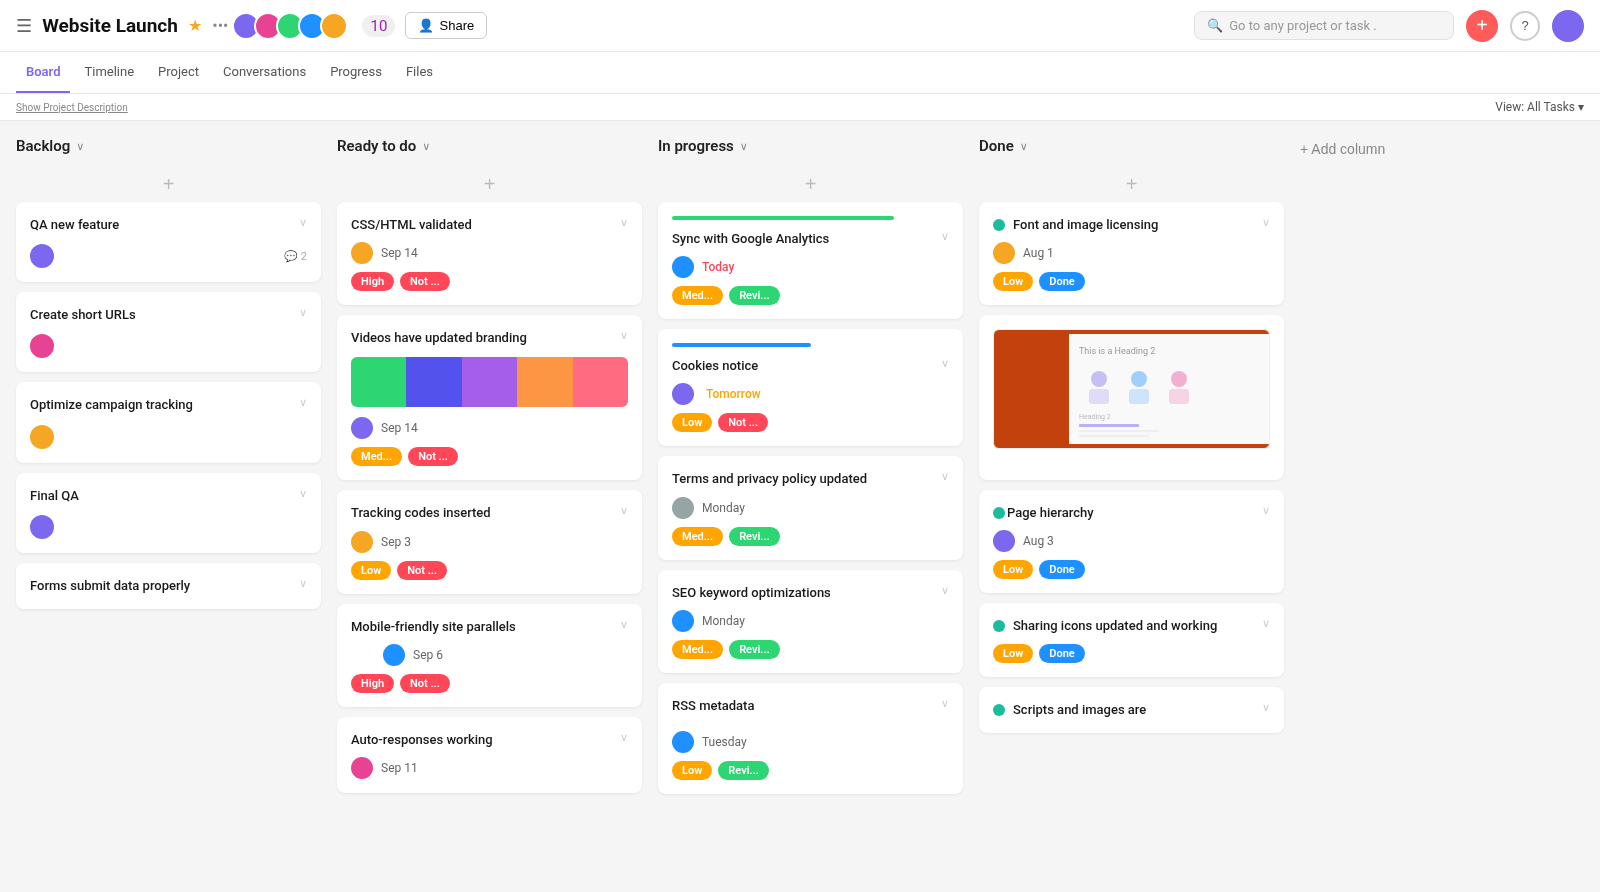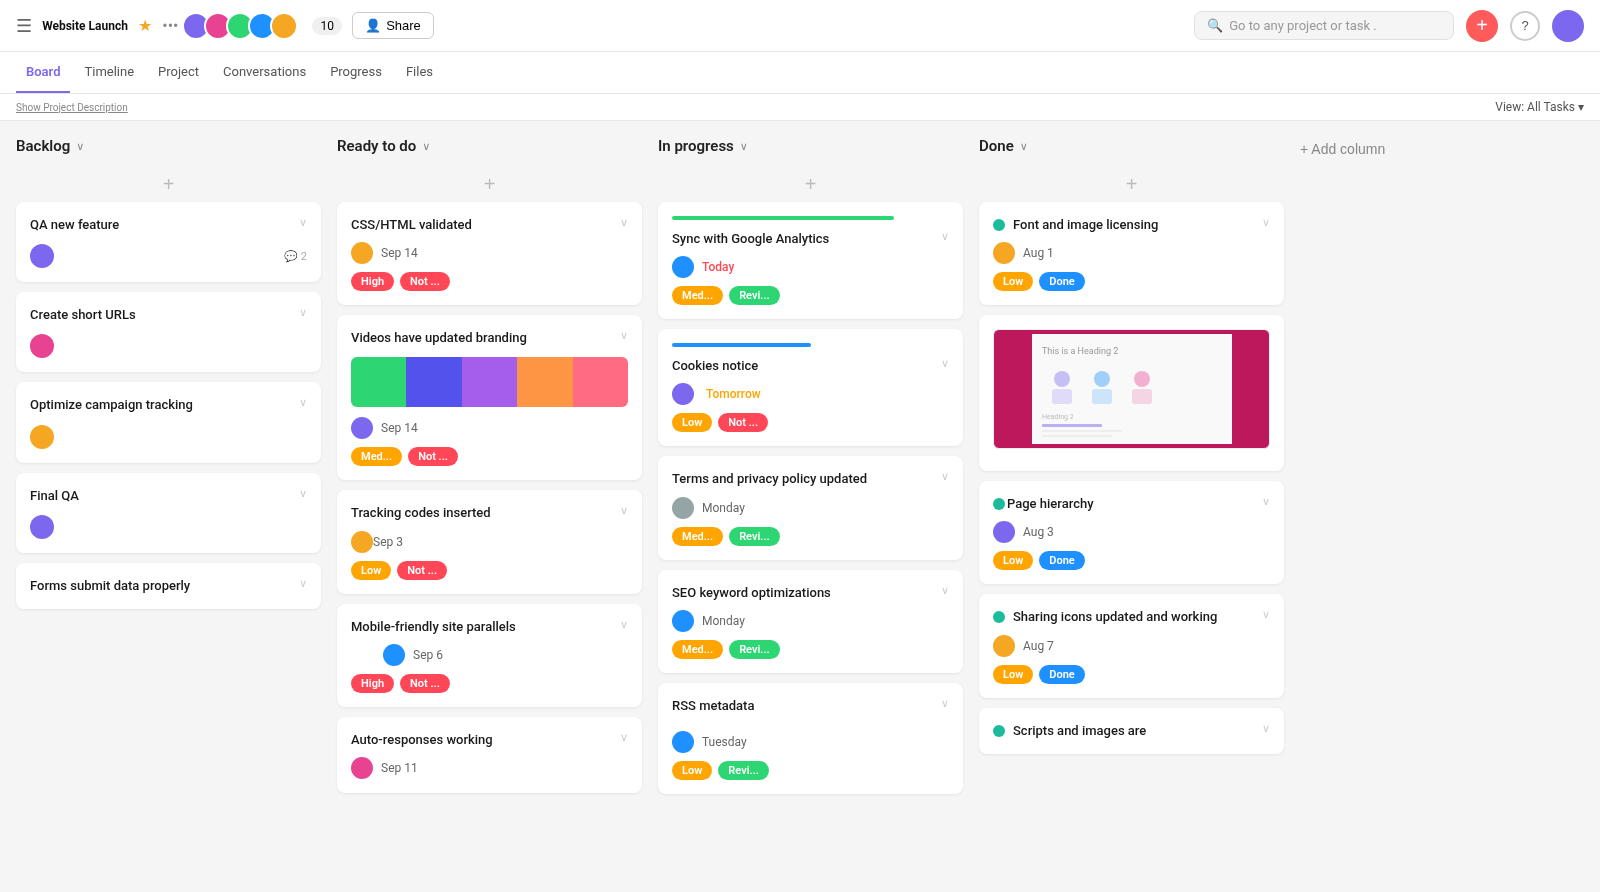--- a/index.html
+++ b/index.html
@@ -6,26 +6,26 @@
     body { font-family: -apple-system, BlinkMacSystemFont, 'Segoe UI', Roboto, sans-serif; background: #f5f5f5; color: #1a1a1a; font-size: 13px; }
 
     
     .top-header {
       display: flex; align-items: center; justify-content: space-between;
       background: #fff; border-bottom: 1px solid #e8e8e8;
       padding: 0 16px; height: 52px;
     }
     .header-left { display: flex; align-items: center; gap: 10px; }
     .hamburger { cursor: pointer; font-size: 18px; color: #666; }
-    .project-title { font-size: 12px; font-weight: 700; color: #111; }
+    .project-title { font-size: 19px; font-weight: 700; color: #111; }
     .star-icon { color: #f5a623; font-size: 16px; }
     .more-icon { color: #888; font-size: 16px; cursor: pointer; }
     .avatars { display: flex; }
     .avatar { width: 28px; height: 28px; border-radius: 50%; margin-left: -6px; border: 2px solid #fff; overflow: hidden; }
-    .member-count { background: #f0f0f0; border-radius: 12px; padding: 2px 8px; font-size: 12px; color: #000000; margin-left: 4px; }
+    .member-count { background: #f0f0f0; border-radius: 12px; padding: 2px 8px; font-size: 15px; color: #a21caf; margin-left: 4px; }
     .share-btn { border: 1px solid #ccc; border-radius: 6px; padding: 5px 12px; font-size: 13px; background: #fff; cursor: pointer; display: flex; align-items: center; gap: 5px; }
     .header-right { display: flex; align-items: center; gap: 12px; }
     .search-bar { display: flex; align-items: center; background: #f5f5f5; border: 1px solid #e0e0e0; border-radius: 8px; padding: 6px 12px; gap: 6px; width: 260px; cursor: text; }
     .search-bar span { color: #999; font-size: 13px; }
     .search-icon-char { color: #888; font-size: 14px; }
     .add-btn { width: 32px; height: 32px; border-radius: 50%; background: #ff5b5b; color: #fff; border: none; font-size: 20px; cursor: pointer; display: flex; align-items: center; justify-content: center; }
     .help-btn { width: 30px; height: 30px; border-radius: 50%; border: 2px solid #ccc; background: #fff; font-size: 13px; cursor: pointer; display: flex; align-items: center; justify-content: center; color: #555; }
     .user-avatar { width: 30px; height: 30px; border-radius: 50%; background: #7b68ee; cursor: pointer; }
 
     
@@ -65,21 +65,21 @@
     .badges { display: flex; gap: 6px; margin-top: 8px; }
 
     
     .gradient-preview { display: flex; border-radius: 6px; overflow: hidden; height: 50px; margin: 10px 0; }
     .grad-block { flex: 1; }
 
     
     .teal-dot { width: 12px; height: 12px; border-radius: 50%; background: #1abc9c; flex-shrink: 0; margin-right: 2px; }
 
     
-    .card-img-preview { background: #be185d; border: 1px solid #eee; border-radius: 6px; height: 120px; margin-bottom: 8px; overflow: hidden; display: flex; align-items: center; justify-content: center; font-size: 10px; color: #ccc; }
+    .card-img-preview { background: #c2410c; border: 1px solid #eee; border-radius: 6px; height: 120px; margin-bottom: 17px; overflow: hidden; display: flex; align-items: center; justify-content: flex-end; font-size: 10px; color: #ccc; }
 
     
     .av-purple { background: #7b68ee; }
 
     .column-add { text-align: center; color: #bbb; font-size: 20px; cursor: pointer; background: transparent; border: none; width: 100%; padding: 6px 0; }
 
     .date-today { color: #ff4757; font-size: 12px; font-weight: 500; }
     .date-tomorrow { color: #ffa502; font-size: 12px; font-weight: 500; }
     .date-normal { color: #666; font-size: 12px; }
   </style>
@@ -241,21 +241,21 @@
         <span class="badge badge-not">Not ...</span>
       </div>
     </div>
 
     
     <div class="card">
       <div class="card-header">
         <span class="card-title">Tracking codes inserted</span>
         <span class="card-chevron">∨</span>
       </div>
-      <div style="display:flex;align-items:center;gap:0;margin-top:8px;">
+      <div style="display:flex;align-items:center;gap:8px;margin-top:8px;">
         <div style="width:22px;height:22px;border-radius:50%;background:#f5a623;"></div>
         <span class="date-normal">Sep 3</span>
       </div>
       <div class="badges">
         <span class="badge badge-low2">Low</span>
         <span class="badge badge-not">Not ...</span>
       </div>
     </div>
 
     
@@ -445,24 +445,20 @@
 
     
     <div class="card">
       <div class="card-header">
         <div style="display:flex;align-items:center;gap:6px;flex:1;">
           <div class="teal-dot"></div>
           <span class="card-title">Sharing icons updated and working</span>
         </div>
         <span class="card-chevron">∨</span>
       </div>
-      <div style="display:flex;align-items:center;gap:8px;margin-top:8px;">
-        <div style="width:22px;height:22px;border-radius:50%;background:#f5a623;"></div>
-        <span class="date-normal">Aug 7</span>
-      </div>
       <div class="badges">
         <span class="badge badge-low2">Low</span>
         <span class="badge badge-done">Done</span>
       </div>
     </div>
 
     
     <div class="card">
       <div class="card-header">
         <div style="display:flex;align-items:center;gap:6px;flex:1;">

